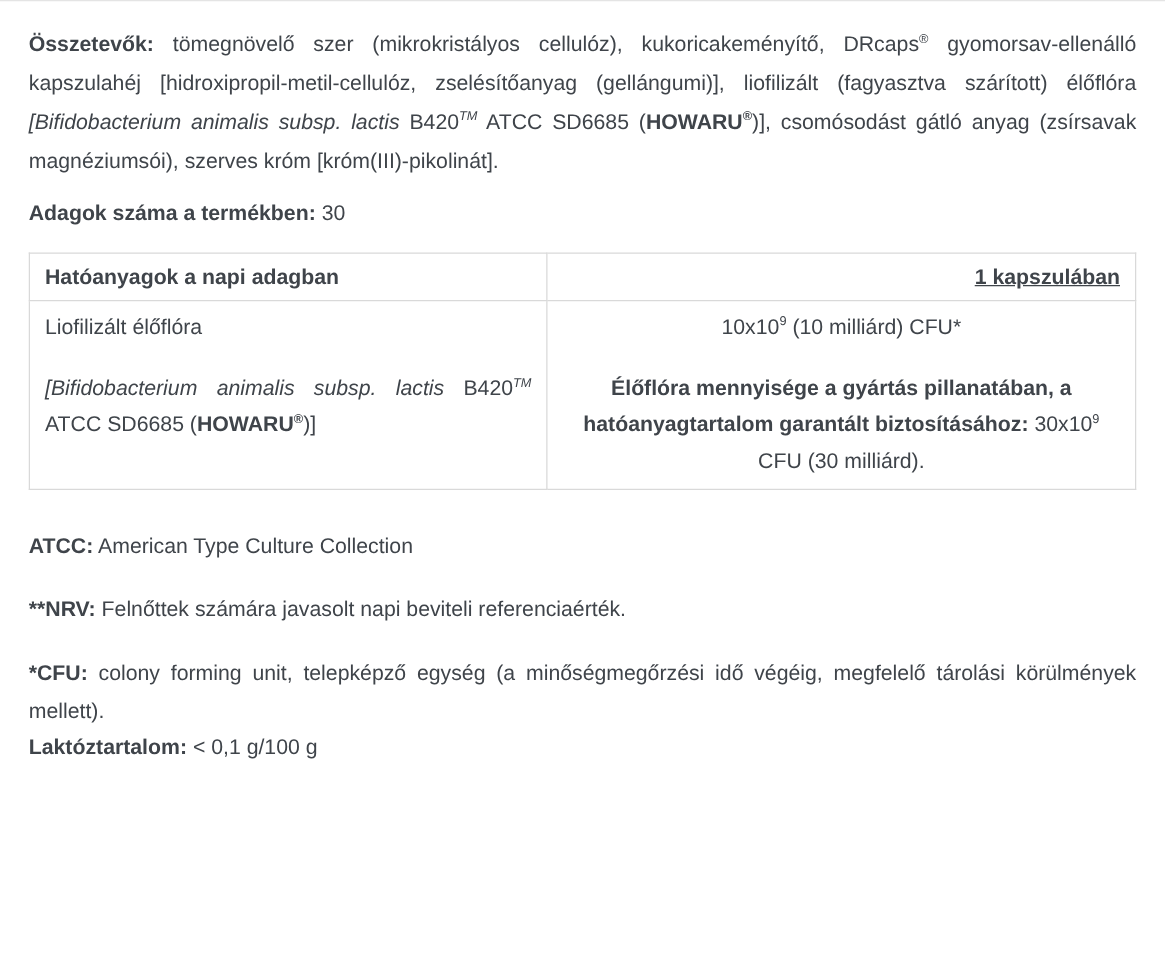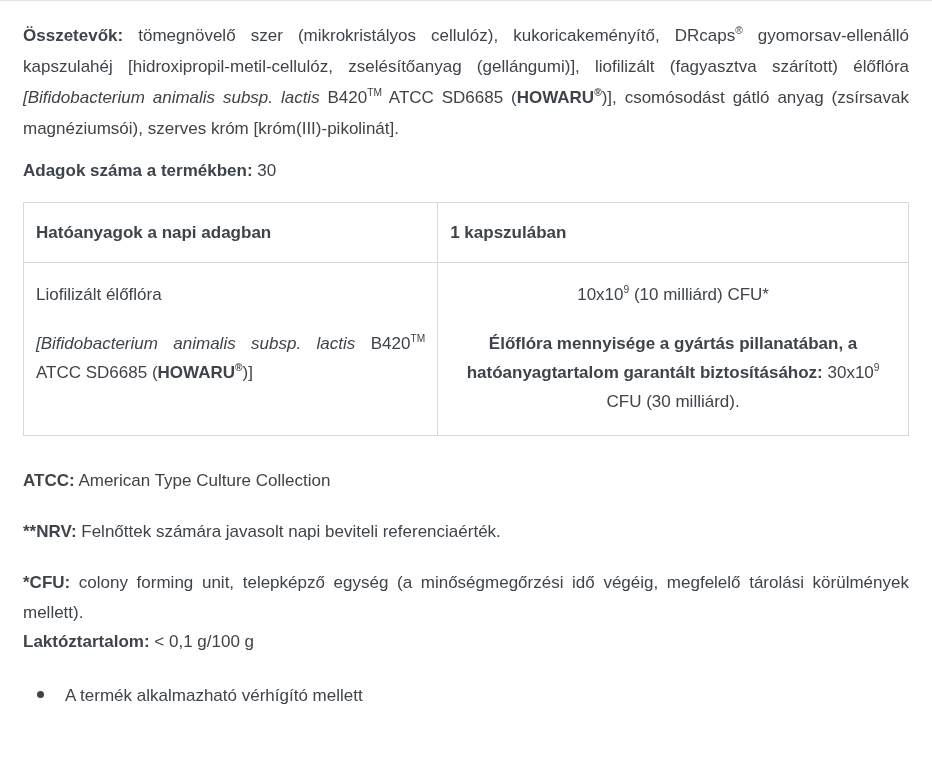--- a/index.html
+++ b/index.html
@@ -19,21 +19,21 @@
     background: #ffffff;
   }
   p { margin: 0; }
   strong { font-weight: 700; }
   em { font-style: italic; }
   sup {
     font-size: 0.6em;
     vertical-align: super;
     line-height: 0;
   }
-  sup.it { }
+  sup.it { font-style: italic; }
   sup.b  { font-weight: 700; }
   .justify { text-align: justify; }
 
   .ingredients {
     line-height: 1.82;
     margin: 0 0 12px 0;
   }
   .servings {
     line-height: 1.7;
     margin: 4px 0 16px 0;
@@ -42,29 +42,29 @@
   table.nutrition {
     width: 100%;
     border-collapse: collapse;
     margin: 4px 0 0 0;
     font-size: 17px;
     color: #3f444a;
   }
   table.nutrition th,
   table.nutrition td {
     border: 1px solid #d9d9d9;
-    padding: 18px 12px;
+    padding: 7px 12px;
     vertical-align: top;
   }
   table.nutrition th {
     font-weight: 700;
     line-height: 1.4;
   }
   th.col-left  { text-align: left;  width: 46.8%; }
-  th.col-right { text-align: left; }
+  th.col-right { text-align: right; text-decoration: underline; }
   td.cell-left  { text-align: left; line-height: 1.7; }
   td.cell-right { text-align: center; line-height: 1.7; padding-left: 16px; padding-right: 16px; }
   .cell-para.second { margin-top: 20px; }
 
   .notes { margin-top: 30px; }
   .note {
     line-height: 1.72;
   }
   .note.gap { margin-top: 22px; }
 
@@ -119,18 +119,14 @@
     </tbody>
   </table>
 
   <div class="notes">
     <p class="note"><strong>ATCC:</strong><span> American Type Culture Collection</span></p>
     <p class="note gap"><strong>**NRV:</strong><span> Felnőttek számára javasolt napi beviteli referenciaérték.</span></p>
     <p class="note gap justify"><strong>*CFU:</strong><span> colony forming unit, telepképző egység (a minőségmegőrzési idő végéig, megfelelő tárolási körülmények mellett).</span></p>
     <p class="note"><strong>Laktóztartalom:</strong><span> &lt; 0,1 g/100 g</span></p>
   </div>
 
-  <ul class="bullets">
-    <li><span class="bullet-dot"></span><span>A termék alkalmazható vérhígító mellett</span></li>
-    <li></li>
-  </ul>
 
 </div>
 
 </body></html>

